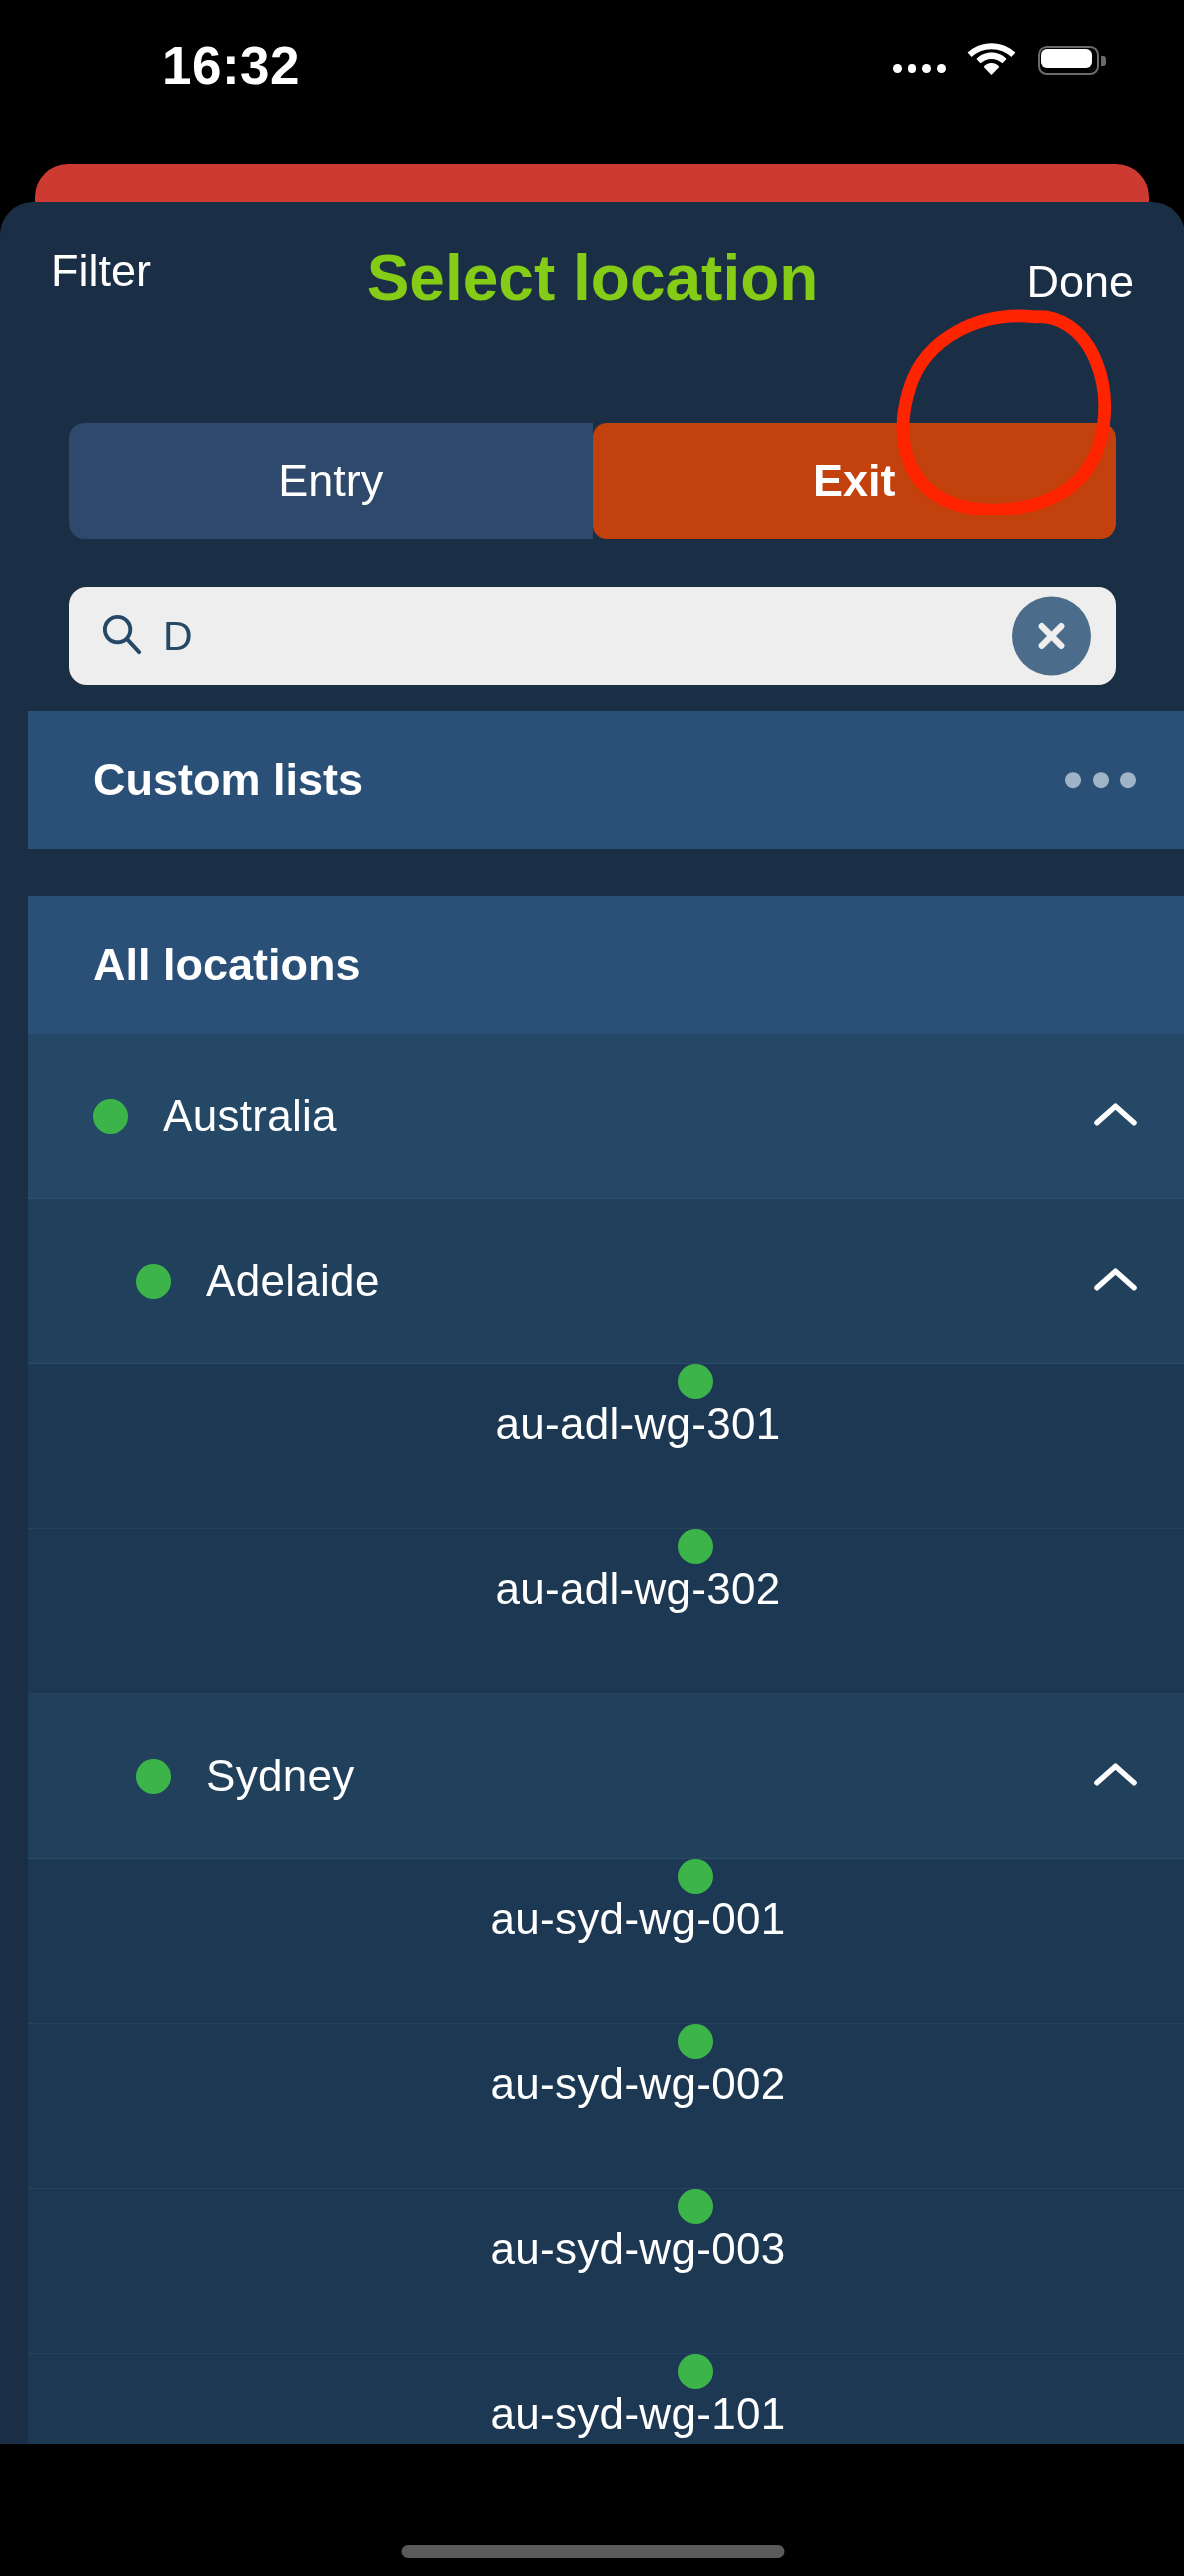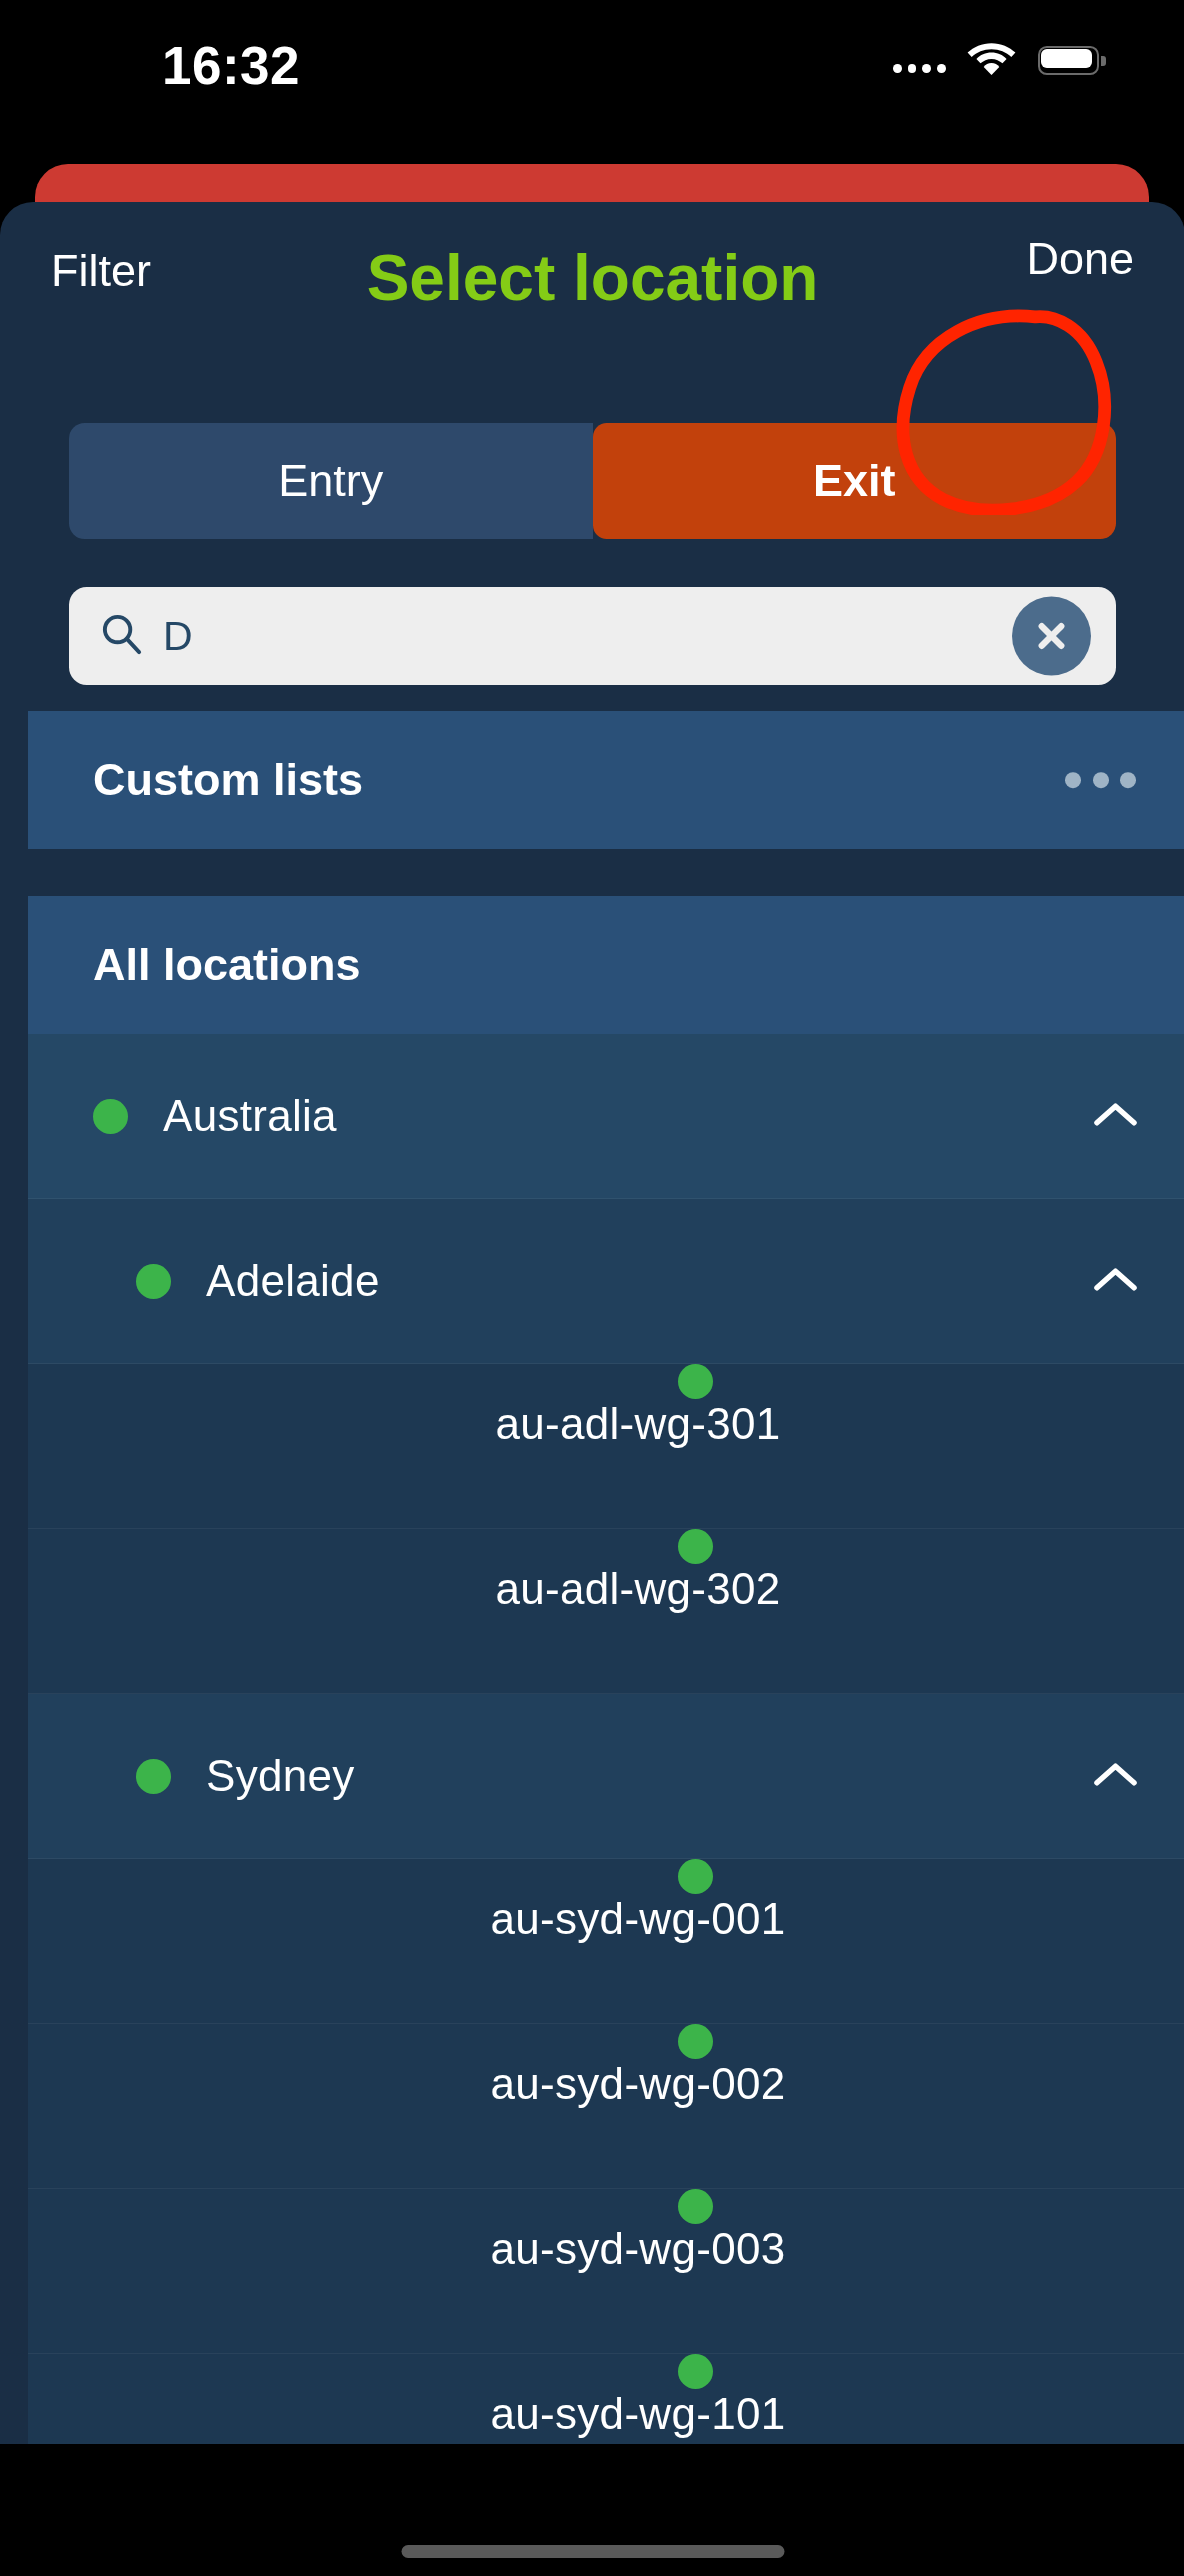--- a/index.html
+++ b/index.html
@@ -60,21 +60,21 @@
   }
   .hdr-left {
     position:absolute; left:51px; top:43px;
     font-size:45px; color:#ffffff; font-weight:400;
   }
   .hdr-title {
     position:absolute; left:0; right:0; top:39px; text-align:center;
     font-size:64px; color:#84cc16; font-weight:700;
   }
   .hdr-right {
-    position:absolute; right:51px; top:31px;
+    position:absolute; right:51px; top:54px;
     font-size:45px; color:#ffffff; font-weight:400;
   }
 
   
   .segwrap {
     position:absolute; left:69px; top:221px;
     width:1047px; height:116px;
     border-radius:15.7px; overflow:hidden; display:flex;
   }
   .seg {

